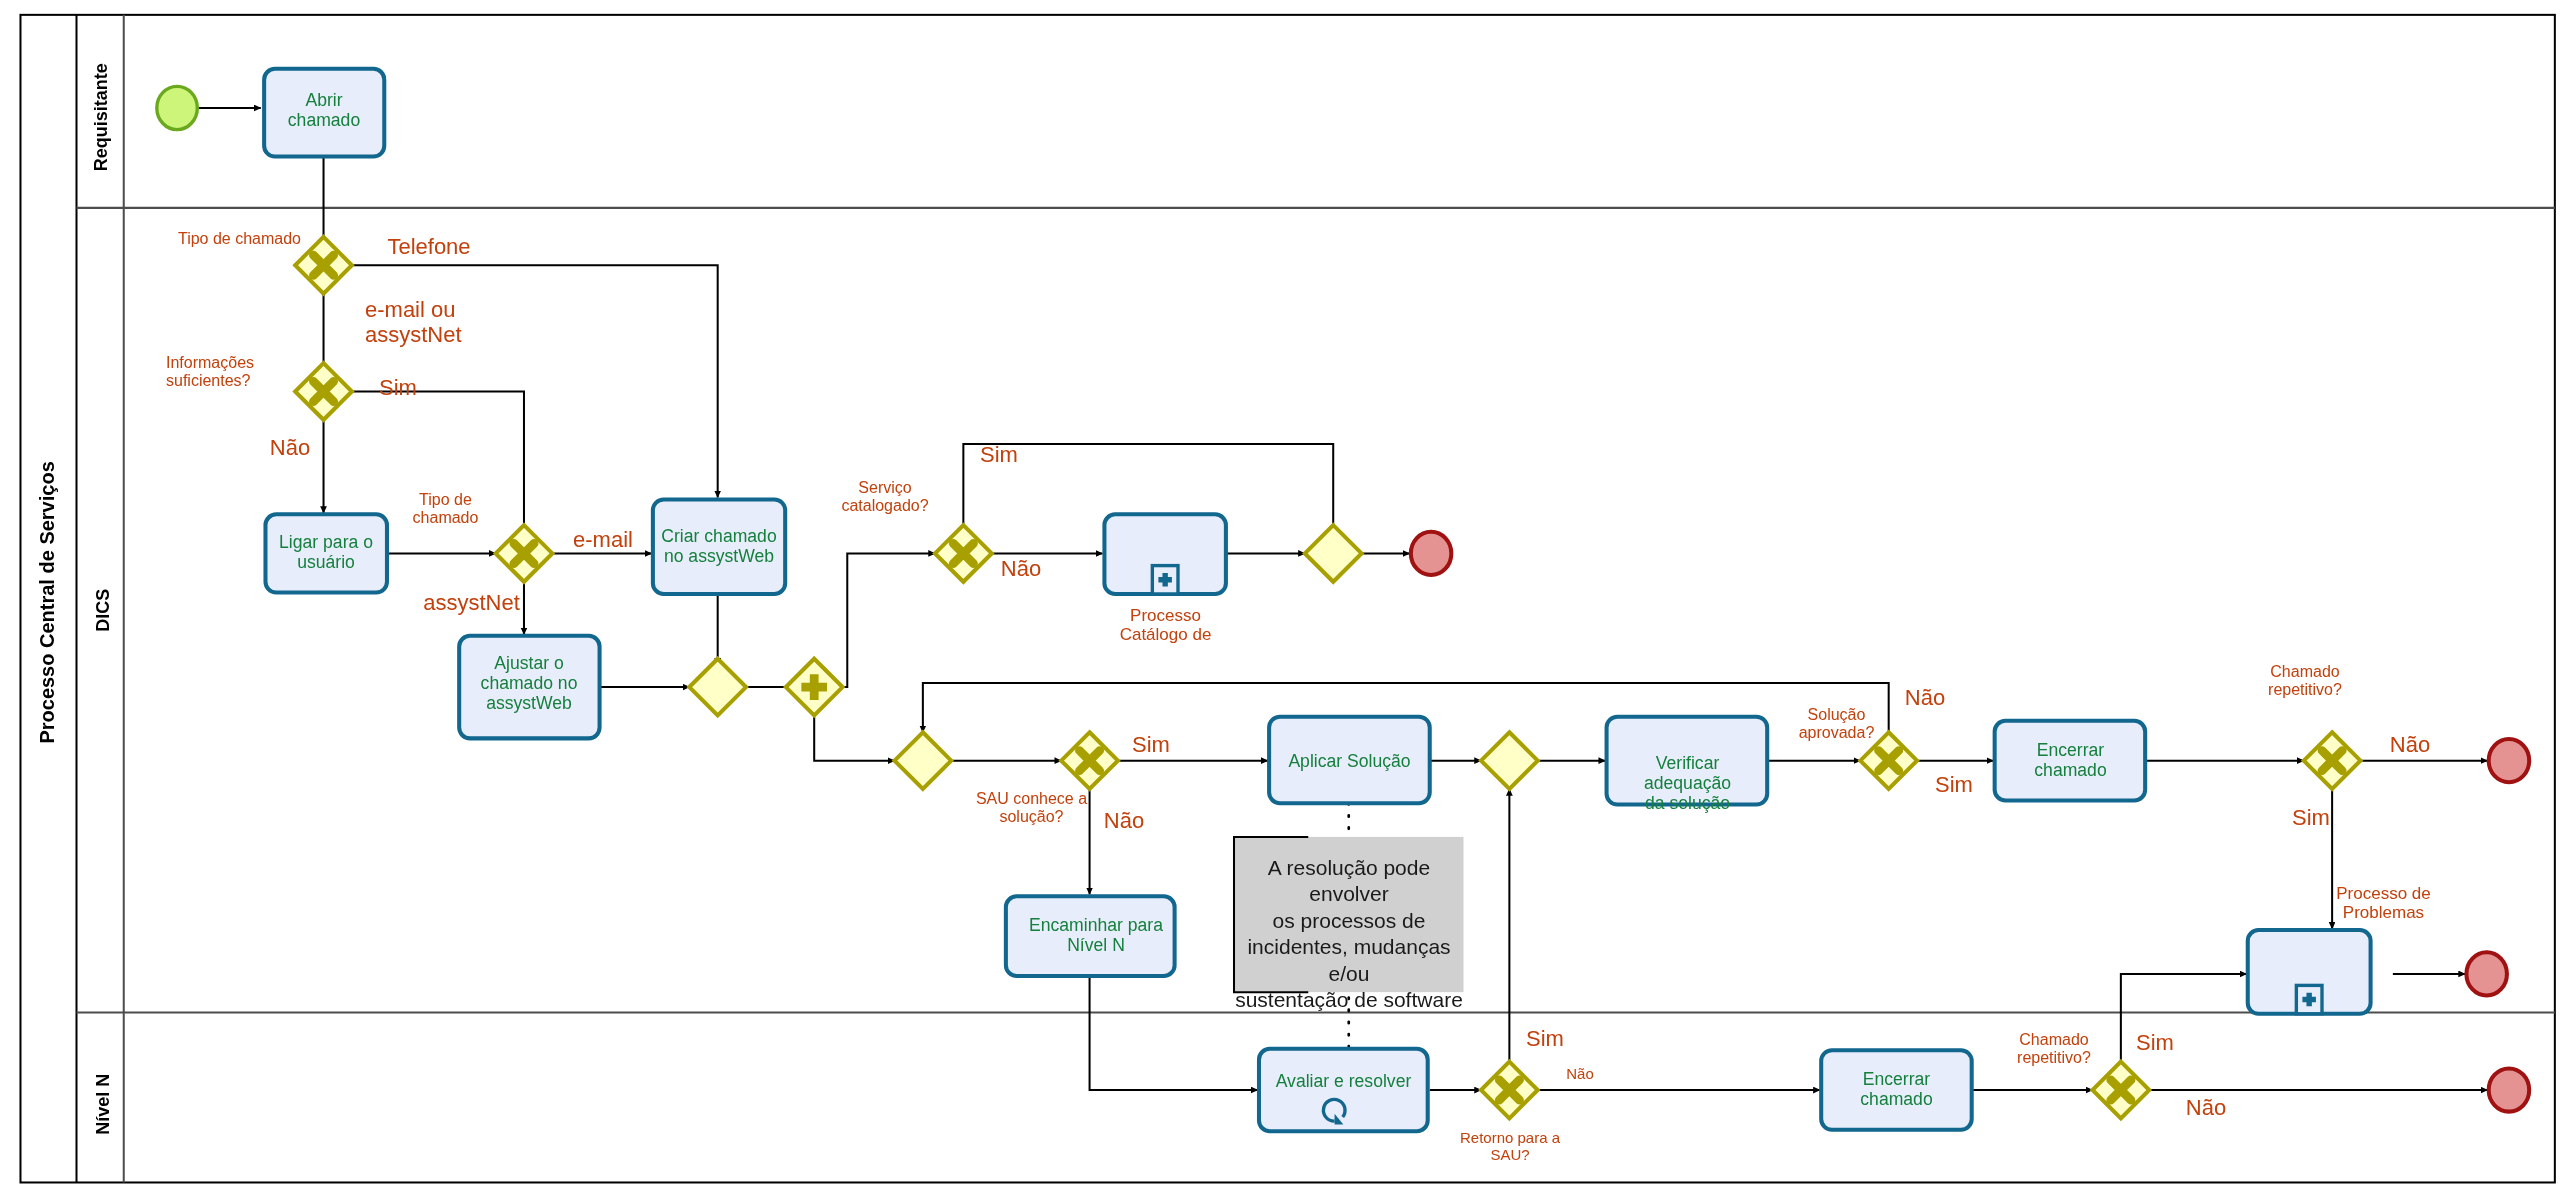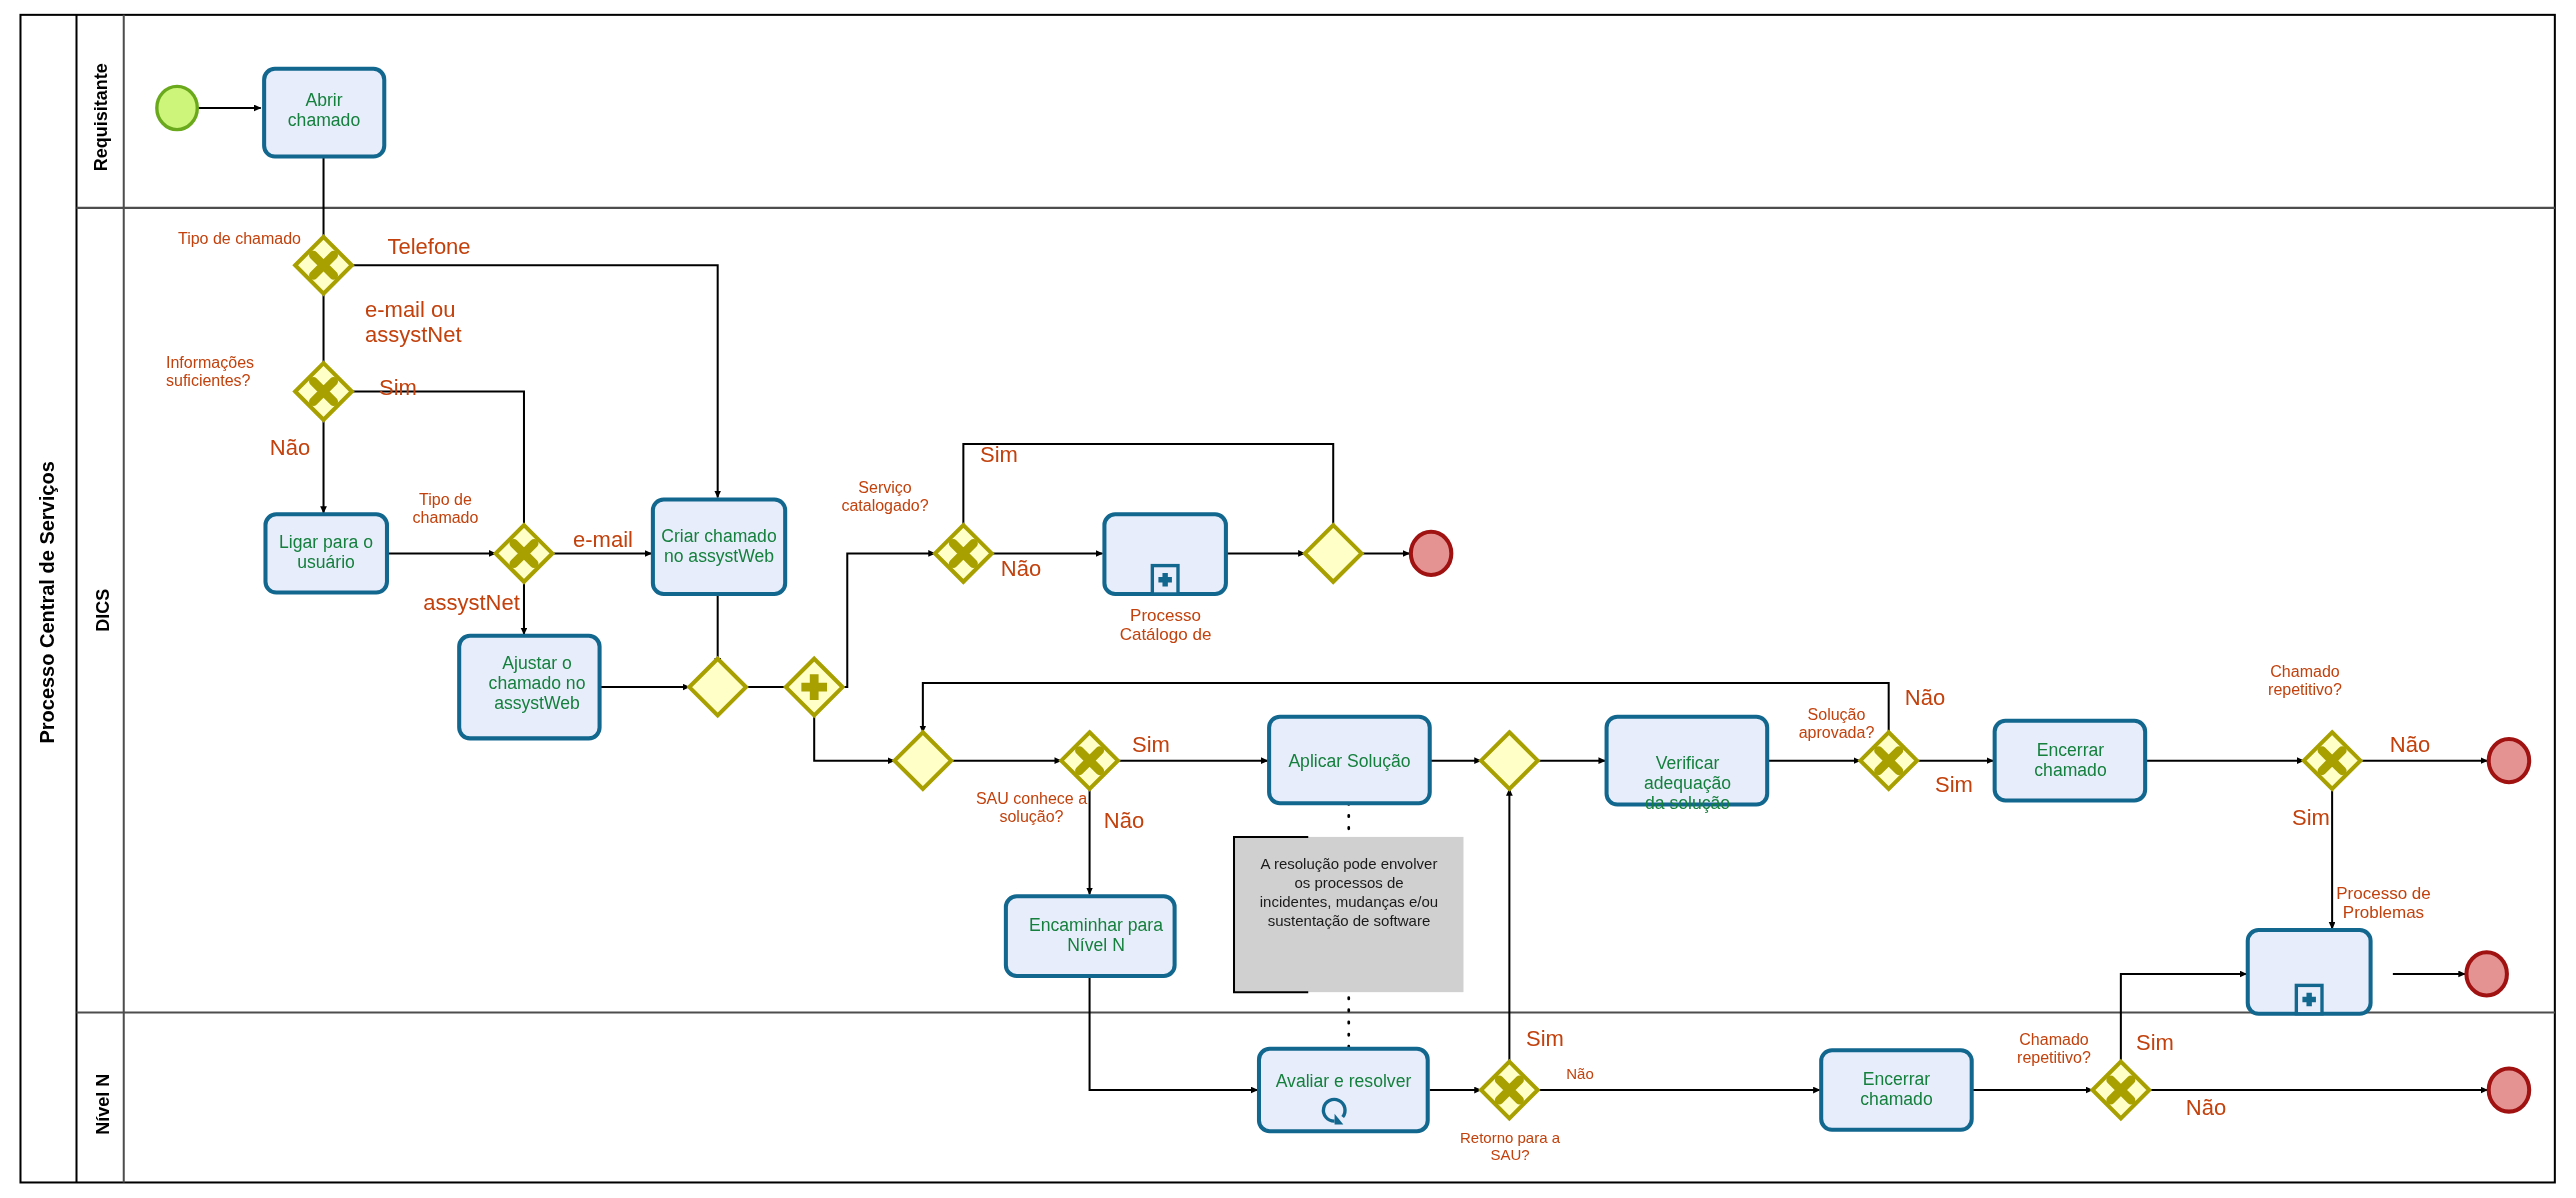--- a/index.html
+++ b/index.html
@@ -6,21 +6,21 @@
   body{font-family:"Liberation Sans",sans-serif;}
   #stage{position:relative;width:2576px;height:1198px;background:#fff;overflow:hidden;}
   svg#canvas{position:absolute;left:0;top:0;width:2576px;height:1198px;}
 
   .lbl{position:absolute;color:#c2410c;font-family:"Liberation Sans",sans-serif;
        line-height:1.14;text-align:center;white-space:pre-line;pointer-events:none;}
   .flowlbl{font-size:22px;}
   .gwlbl{font-size:16px;}
   .tasklbl{font-size:17.6px;color:#15803d;}
   .subproclbl{font-size:17px;}
-  .annotlbl{font-size:15px;color:#1a1a1a;text-align:center;}
+  .annotlbl{font-size:21px;color:#1a1a1a;text-align:center;}
   .lanelbl{font-weight:bold;font-size:18px;color:#000;
            transform-origin:center center;}
   .poollbl{font-weight:bold;font-size:20px;color:#000;transform-origin:center center;}
 </style>
 </head>
 <body>
 
 <div id="stage">
 
 <svg id="canvas" viewBox="0 0 3816 1775" xmlns="http://www.w3.org/2000/svg">
@@ -251,21 +251,21 @@
 <div class="lbl poollbl" style="left:-142px;top:591px;width:378px;transform:rotate(-90deg);">Processo Central de Serviços</div>
 
 <div class="lbl lanelbl" style="left:27px;top:107px;width:149px;transform:rotate(-90deg);">Requisitante</div>
 <div class="lbl lanelbl" style="left:29px;top:600px;width:149px;transform:rotate(-90deg);">DICS</div>
 <div class="lbl lanelbl" style="left:29px;top:1094px;width:149px;transform:rotate(-90deg);">Nível N</div>
 
 <div class="lbl tasklbl" style="left:264px;top:90px;width:120px;">Abrir
 chamado</div>
 <div class="lbl tasklbl" style="left:265px;top:532px;width:122px;">Ligar para o
 usuário</div>
-<div class="lbl tasklbl" style="left:459px;top:653px;width:140px;padding-left:8px;">Ajustar o
+<div class="lbl tasklbl" style="left:459px;top:653px;width:140px;">Ajustar o
 chamado no
 assystWeb</div>
 <div class="lbl tasklbl" style="left:648px;top:526px;width:142px;">Criar chamado
 no assystWeb</div>
 <div class="lbl tasklbl" style="left:1269px;top:751px;width:161px;">Aplicar Solução</div>
 <div class="lbl tasklbl" style="left:1607px;top:730px;width:161px;margin-top:23px;">Verificar
 adequação
 da solução</div>
 <div class="lbl tasklbl" style="left:1995px;top:740px;width:151px;">Encerrar
 chamado</div>

